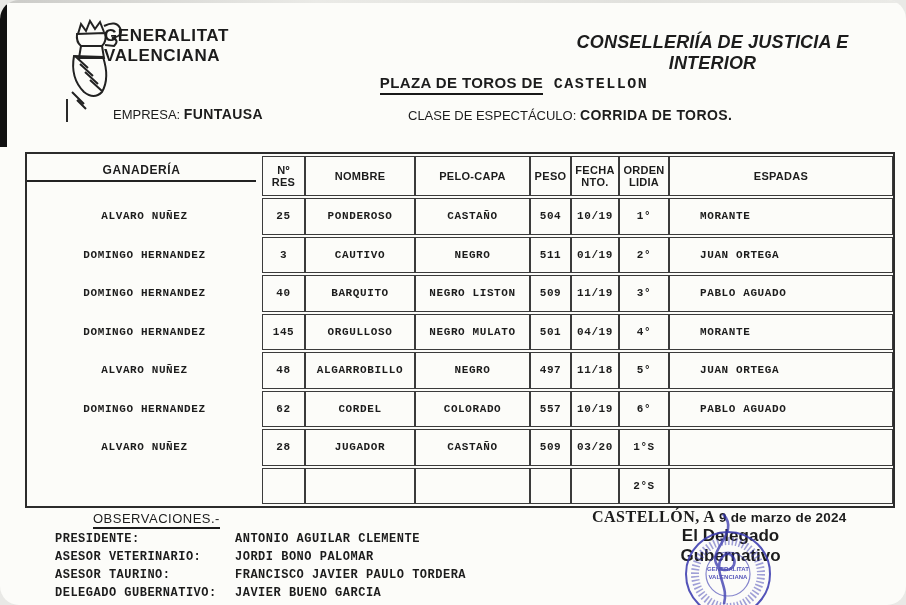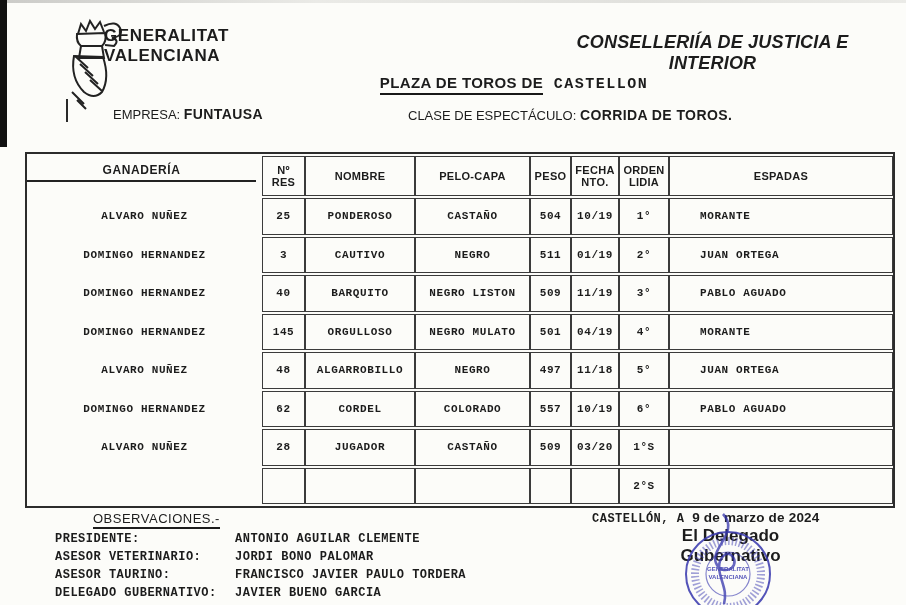--- a/index.html
+++ b/index.html
@@ -1,18 +1,18 @@
 <!DOCTYPE html>
 <html><head>
 <meta charset="utf-8">
 <style>
   html,body{margin:0;padding:0;}
   body{width:906px;height:605px;background:#e9e9e6;}
   .page{position:relative;width:906px;height:605px;background:#fcfcf9;overflow:hidden;
-        font-family:"Liberation Sans",sans-serif;color:#1c1c1c;}
+        font-family:"Liberation Sans",sans-serif;color:#1c1c1c;border-radius:19px;}
   .abs{position:absolute;}
 
   
   .edge-strip{left:0;top:0;width:7px;height:147px;background:#111;}
   .top-streak{left:0;top:0;width:906px;height:3px;background:linear-gradient(90deg,#9a9a97,#d8d8d4 35%,#c6c6c2 70%,#d9d9d5);opacity:.5;}
   .tick-mark{left:66px;top:99px;width:2px;height:23px;background:#2a2a2a;}
 
   
   .org-name{left:104px;top:26px;font-size:17px;font-weight:bold;line-height:20px;letter-spacing:.6px;}
   .dept{left:540px;top:32px;width:345px;text-align:center;font-size:18px;font-style:italic;font-weight:bold;letter-spacing:.2px;}
@@ -37,21 +37,21 @@
   td{font-family:"Liberation Mono","DejaVu Sans Mono",monospace;font-size:11px;letter-spacing:.6px;text-align:center;}
   td.gan{border:none;}
   td.esp{text-align:left;padding-left:30px;}
 
   
   .obs{left:93px;top:511px;font-size:13px;font-weight:normal;letter-spacing:.5px;border-bottom:2px solid #1c1c1c;padding-bottom:1px;}
   .officials{left:55px;top:530px;font-family:"Liberation Mono","DejaVu Sans Mono",monospace;font-size:12px;font-weight:bold;letter-spacing:.5px;}
   .off-row{height:18px;line-height:18px;white-space:nowrap;}
   .off-role{display:inline-block;width:180px;}
   .place-date{left:592px;top:508px;white-space:nowrap;font-weight:bold;}
-  .pd-mono{font-family:Liberation Mono, monospace;font-size:12px;letter-spacing:.5px;}
+  .pd-mono{font-family:Liberation Serif, serif;font-size:16px;letter-spacing:.5px;}
   .pd-rest{font-size:13.5px;letter-spacing:.2px;}
   .signatory{left:638px;top:526px;width:185px;text-align:center;font-size:17px;font-weight:bold;}
   .stamp{left:666px;top:512px;}
 </style>
 </head>
 <body>
 
 <div class="page">
 
   <div class="abs top-streak"></div>

